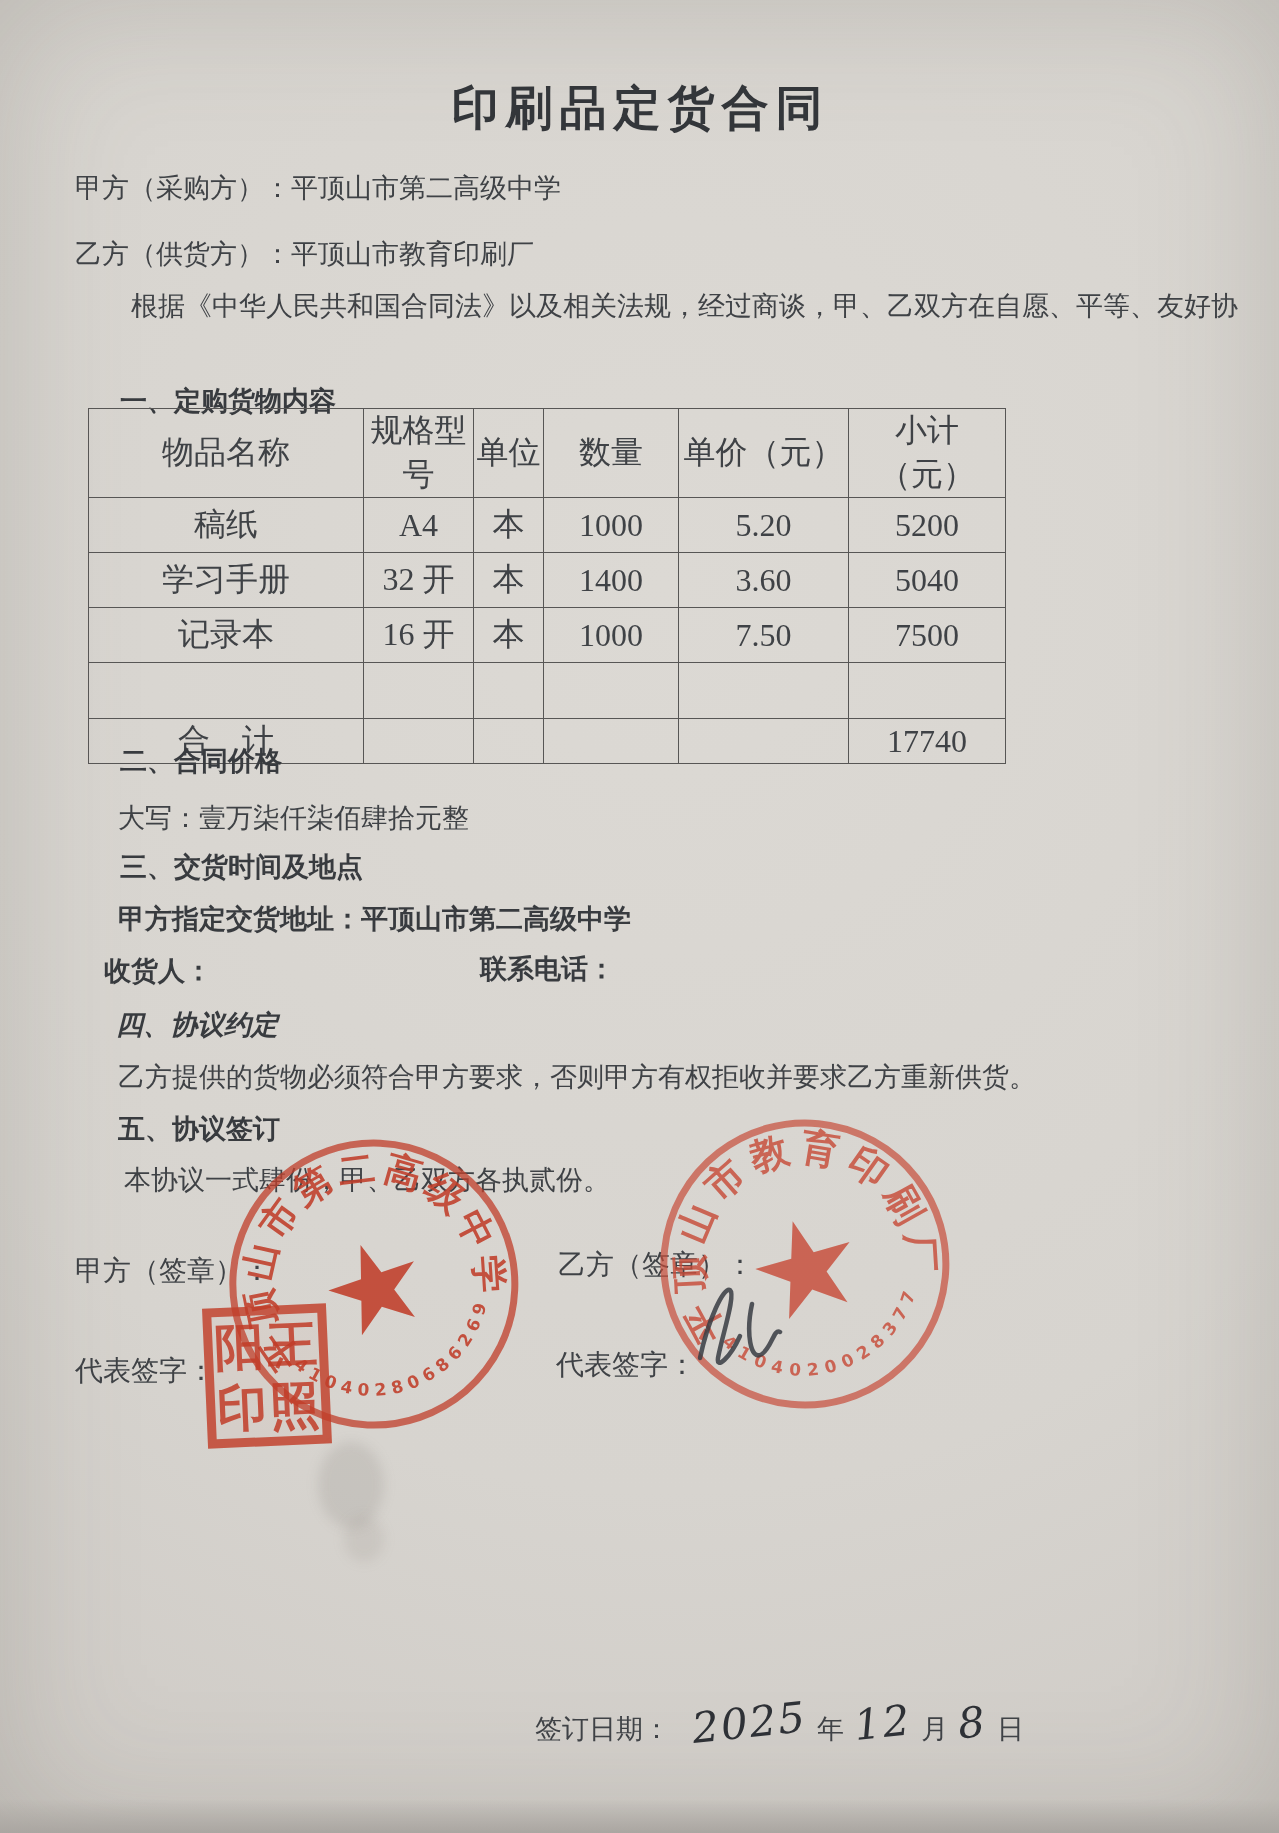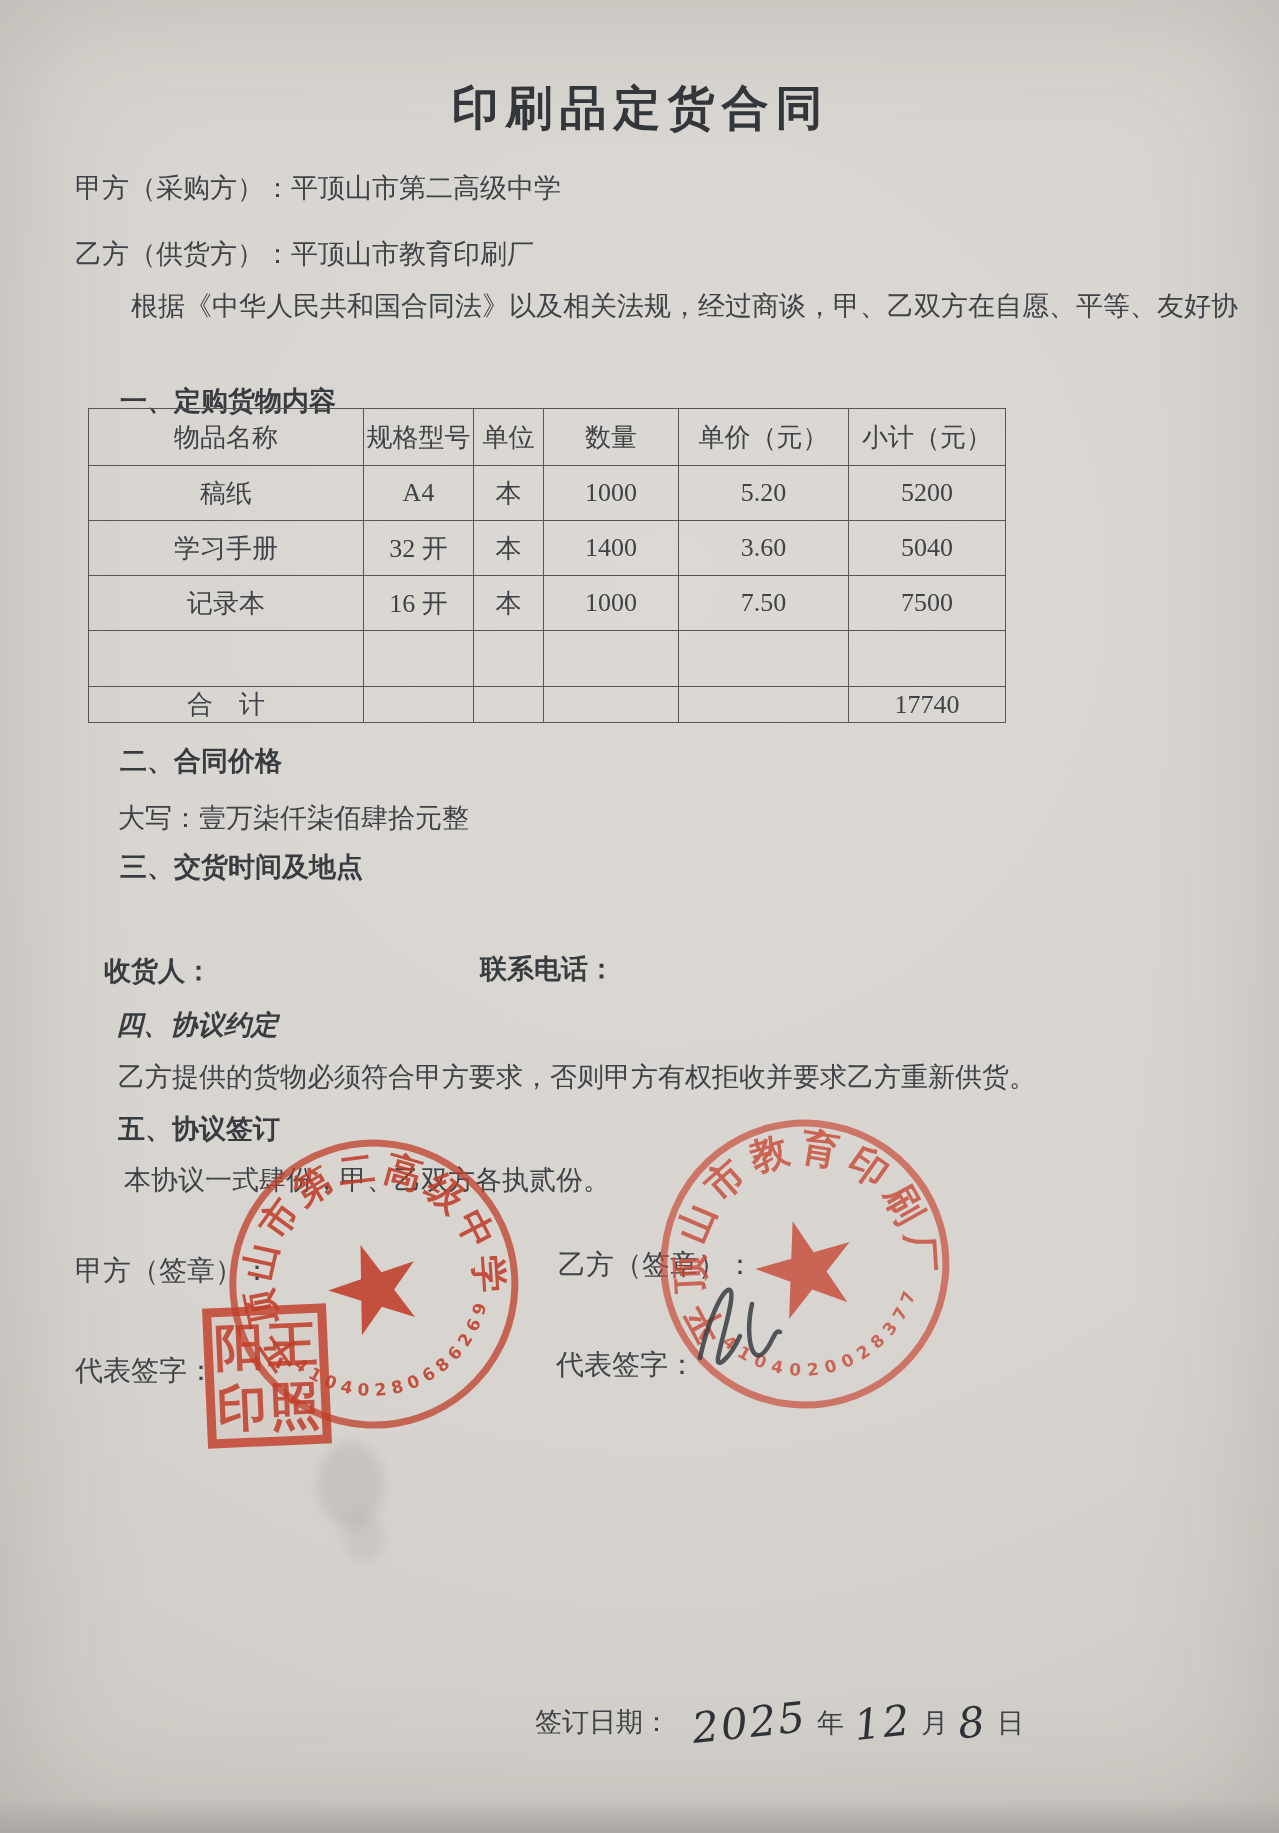--- a/index.html
+++ b/index.html
@@ -20,21 +20,21 @@
   }
   .abs{position:absolute;}
   .title{
     position:absolute;top:76px;left:0;width:100%;
     text-align:center;font-size:47px;font-weight:700;
     letter-spacing:7px;color:#33363a;margin:1px;
   }
   .line{font-size:27px;line-height:1.35;white-space:nowrap;}
   .bold{font-weight:700;color:#383b3f;}
   .table-wrap{position:absolute;left:88px;top:408px;width:917px;}
-  table.goods{border-collapse:collapse;width:917px;table-layout:fixed;font-size:26px;color:#3f4246;}
+  table.goods{border-collapse:collapse;width:917px;table-layout:fixed;font-size:32px;color:#3f4246;}
   table.goods td,table.goods th{
     border:1.6px solid #575655;text-align:center;vertical-align:middle;
     font-weight:400;padding:0;overflow:hidden;
   }
   tr.hdr{height:57px;}
   tr.datarow{height:55px;}
   tr.emptyrow{height:56px;}
   tr.totalrow{height:36px;}
   
   .seal{position:absolute;pointer-events:none;}
@@ -45,21 +45,21 @@
     transform:rotate(-2.5deg);
     display:grid;grid-template-columns:1fr 1fr;grid-template-rows:1fr 1fr;
     align-items:center;justify-items:center;
     background:rgba(210,90,70,.04);
   }
   .square-seal span{
     font-size:50px;font-weight:700;color:rgba(193,60,40,.85);
     font-family:"Liberation Serif","DejaVu Serif",serif;line-height:1;
   }
   .sig-label{font-size:28px;white-space:nowrap;}
-  .date-row{position:absolute;left:535px;top:1698px;display:flex;align-items:center;white-space:nowrap;}
+  .date-row{position:absolute;left:535px;top:1698px;display:flex;align-items:flex-end;white-space:nowrap;}
   .hand{
     font-style:italic;font-size:42px;color:#2e3136;
     font-family:"DejaVu Serif","Liberation Serif",serif;
     display:inline-block;transform:rotate(-6deg);
     letter-spacing:2px;
   }
   .date-sep{font-size:27px;margin:0 10px;}
   .stain{position:absolute;border-radius:50%;filter:blur(6px);}
   .stain.s1{left:318px;top:1442px;width:66px;height:86px;background:rgba(120,114,108,.16);}
   .stain.s2{left:344px;top:1516px;width:40px;height:46px;background:rgba(120,114,108,.12);}
@@ -143,20 +143,21 @@
         <td>17740</td>
       </tr>
       </tbody>
     </table>
   </div>
 
   <div class="abs line bold" style="left:120px;top:743px;">二、合同价格</div>
   <div class="abs line" style="left:118px;top:800px;">大写：壹万柒仟柒佰肆拾元整</div>
 
   <div class="abs line bold" style="left:120px;top:849px;">三、交货时间及地点</div>
+  <div class="abs line bold" style="left:118px;top:901px;">甲方指定交货地址：平顶山市第二高级中学</div>
   <div class="abs line bold" style="left:104px;top:953px;">收货人：</div>
   <div class="abs line bold" style="left:480px;top:951px;">联系电话：</div>
 
   <div class="abs line bold" style="left:116px;top:1007px;font-style:italic;">四、协议约定</div>
   <div class="abs line" style="left:118px;top:1059px;">乙方提供的货物必须符合甲方要求，否则甲方有权拒收并要求乙方重新供货。</div>
 
   <div class="abs line bold" style="left:118px;top:1111px;">五、协议签订</div>
   <div class="abs line" style="left:124px;top:1162px;">本协议一式肆份，甲、乙双方各执贰份。</div>
 
   <div class="abs sig-label" style="left:75px;top:1252px;">甲方（签章）：</div>

